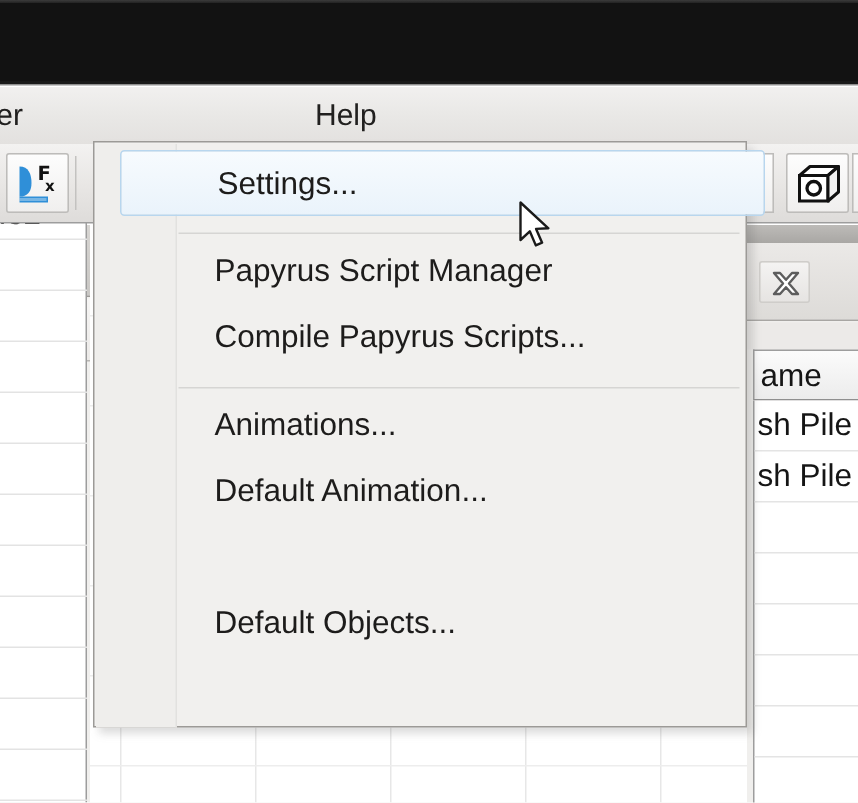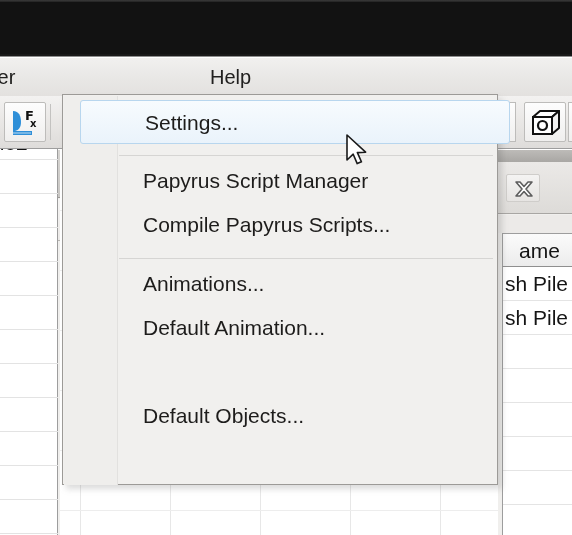--- a/index.html
+++ b/index.html
@@ -221,21 +221,21 @@
     left: 4px; top: 83px;
     width: 70px; height: 34px;
     background: linear-gradient(180deg, #fbfbfb 0%, #ececec 100%);
     border-top: 1px solid #9d9d9d;
     border-left: 1px solid #9d9d9d;
     border-bottom: 1px solid #8f8f8f;
     box-sizing: border-box;
     font-size: 21px;
     line-height: 33px;
     color: #151515;
-    padding-left: 16px;
+    padding-left: 4px;
     white-space: nowrap;
     overflow: hidden;
   }
   .rp-list {
     position: absolute;
     left: 4px; top: 117px;
     width: 70px; height: 418px;
     background: #ffffff;
     border-left: 1px solid #9d9d9d;
     box-sizing: border-box;

